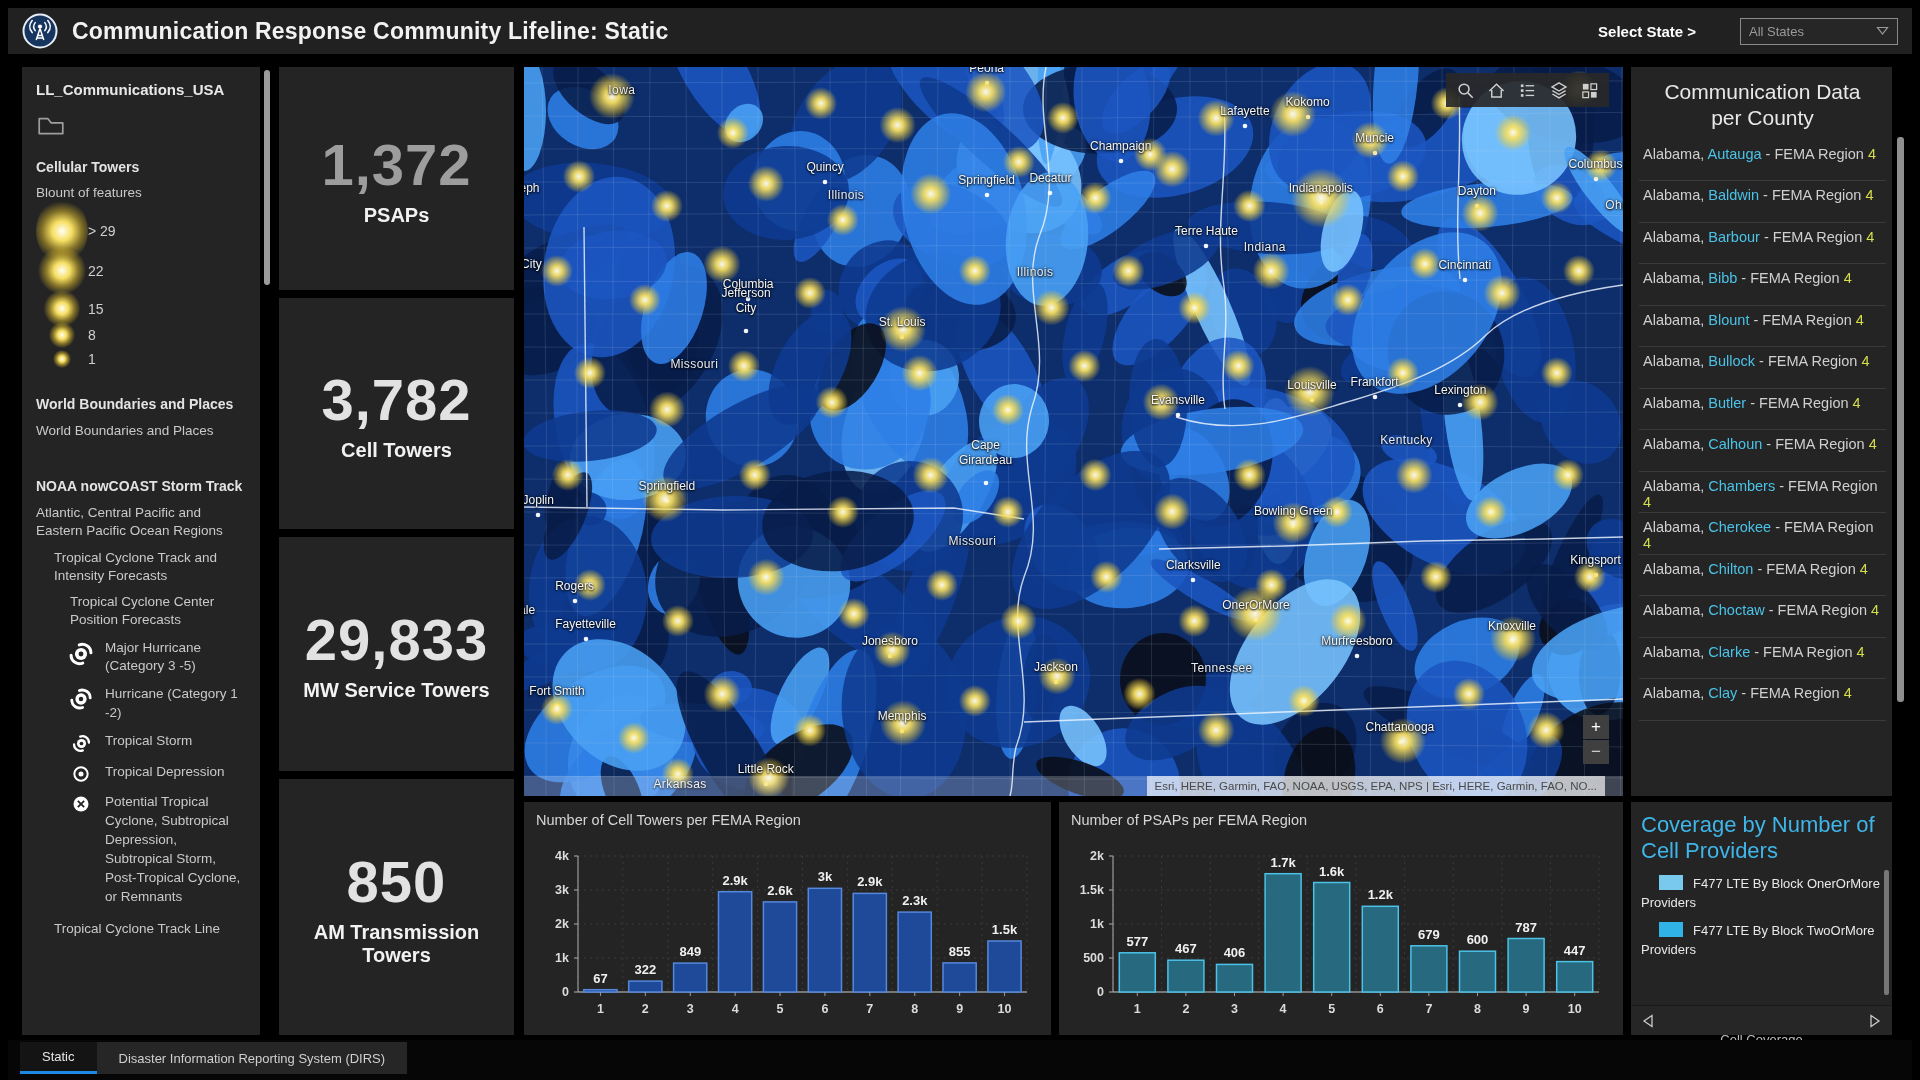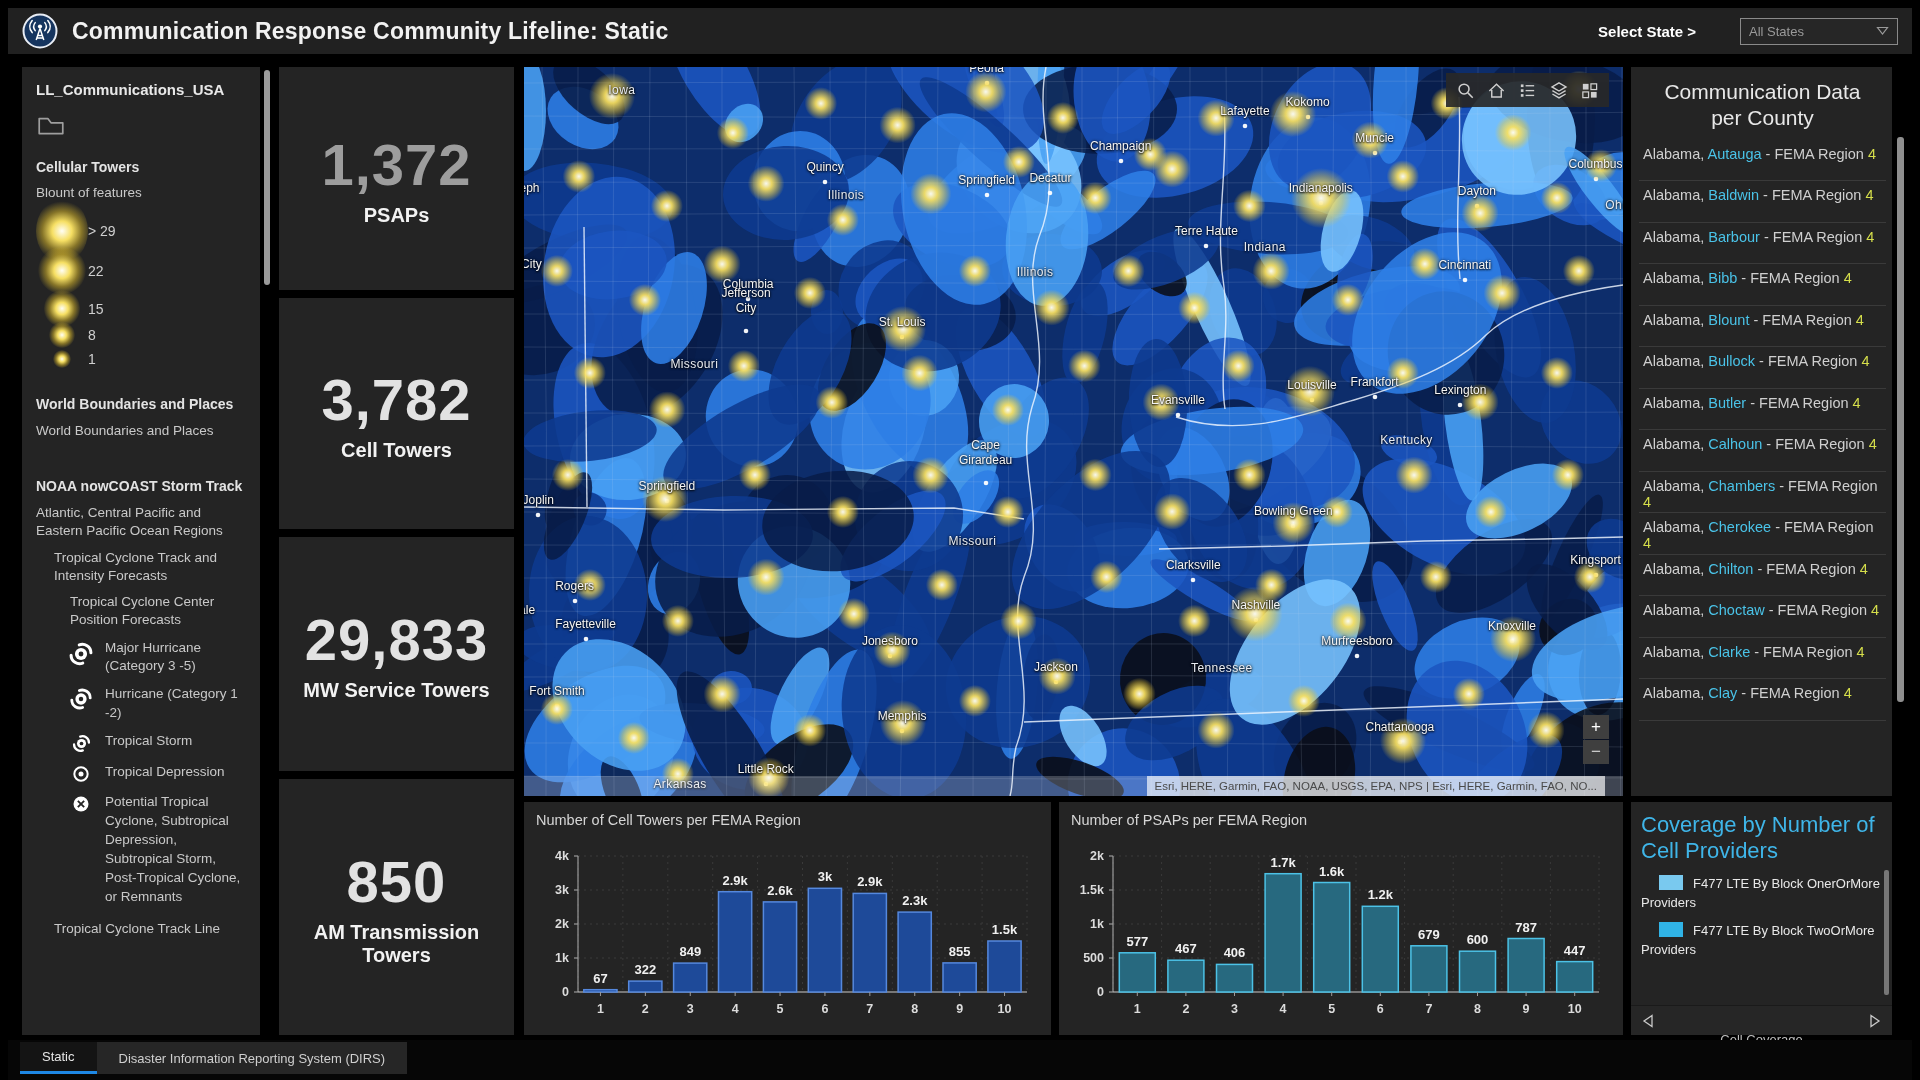--- a/index.html
+++ b/index.html
@@ -684,21 +684,21 @@
         <div class="map-label" style="left: 1.3%; top: 61.5%;">Joplin</div>
         <div class="map-label" style="left: 13%; top: 59.5%;">Springfield</div>
         <div class="map-label state" style="left: 40.8%; top: 65%;">Missouri</div>
         <div class="map-label" style="left: 70%; top: 62.9%;">Bowling Green</div>
         <div class="map-label" style="left: 97.5%; top: 69.7%;">Kingsport</div>
         <div class="map-label" style="left: 60.9%; top: 70.4%;">Clarksville</div>
         <div class="map-label" style="left: 4.6%; top: 73.3%;">Rogers</div>
         <div class="map-label" style="left: -1.6%; top: 76.5%;">Springdale</div>
         <div class="map-label" style="left: 5.6%; top: 78.5%;">Fayetteville</div>
         <div class="map-label" style="left: 33.3%; top: 80.8%;">Jonesboro</div>
-        <div class="map-label" style="left: 66.6%; top: 75.8%;">Nashville</div>
+        <div class="map-label" style="left: 66.6%; top: 75.8%;">OnerOrMore</div>
         <div class="map-label" style="left: 75.8%; top: 80.8%;">Murfreesboro</div>
         <div class="map-label" style="left: 89.9%; top: 78.8%;">Knoxville</div>
         <div class="map-label" style="left: 3%; top: 87.6%;">Fort Smith</div>
         <div class="map-label state" style="left: 63.5%; top: 82.4%;">Tennessee</div>
         <div class="map-label" style="left: 48.4%; top: 84.4%;">Jackson</div>
         <div class="map-label" style="left: 34.4%; top: 91.1%;">Memphis</div>
         <div class="map-label state" style="left: 14.2%; top: 98.3%;">Arkansas</div>
         <div class="map-label" style="left: 22%; top: 98.3%;">Little Rock</div>
         <div class="map-label" style="left: 79.7%; top: 92.6%;">Chattanooga</div>
       </div>

